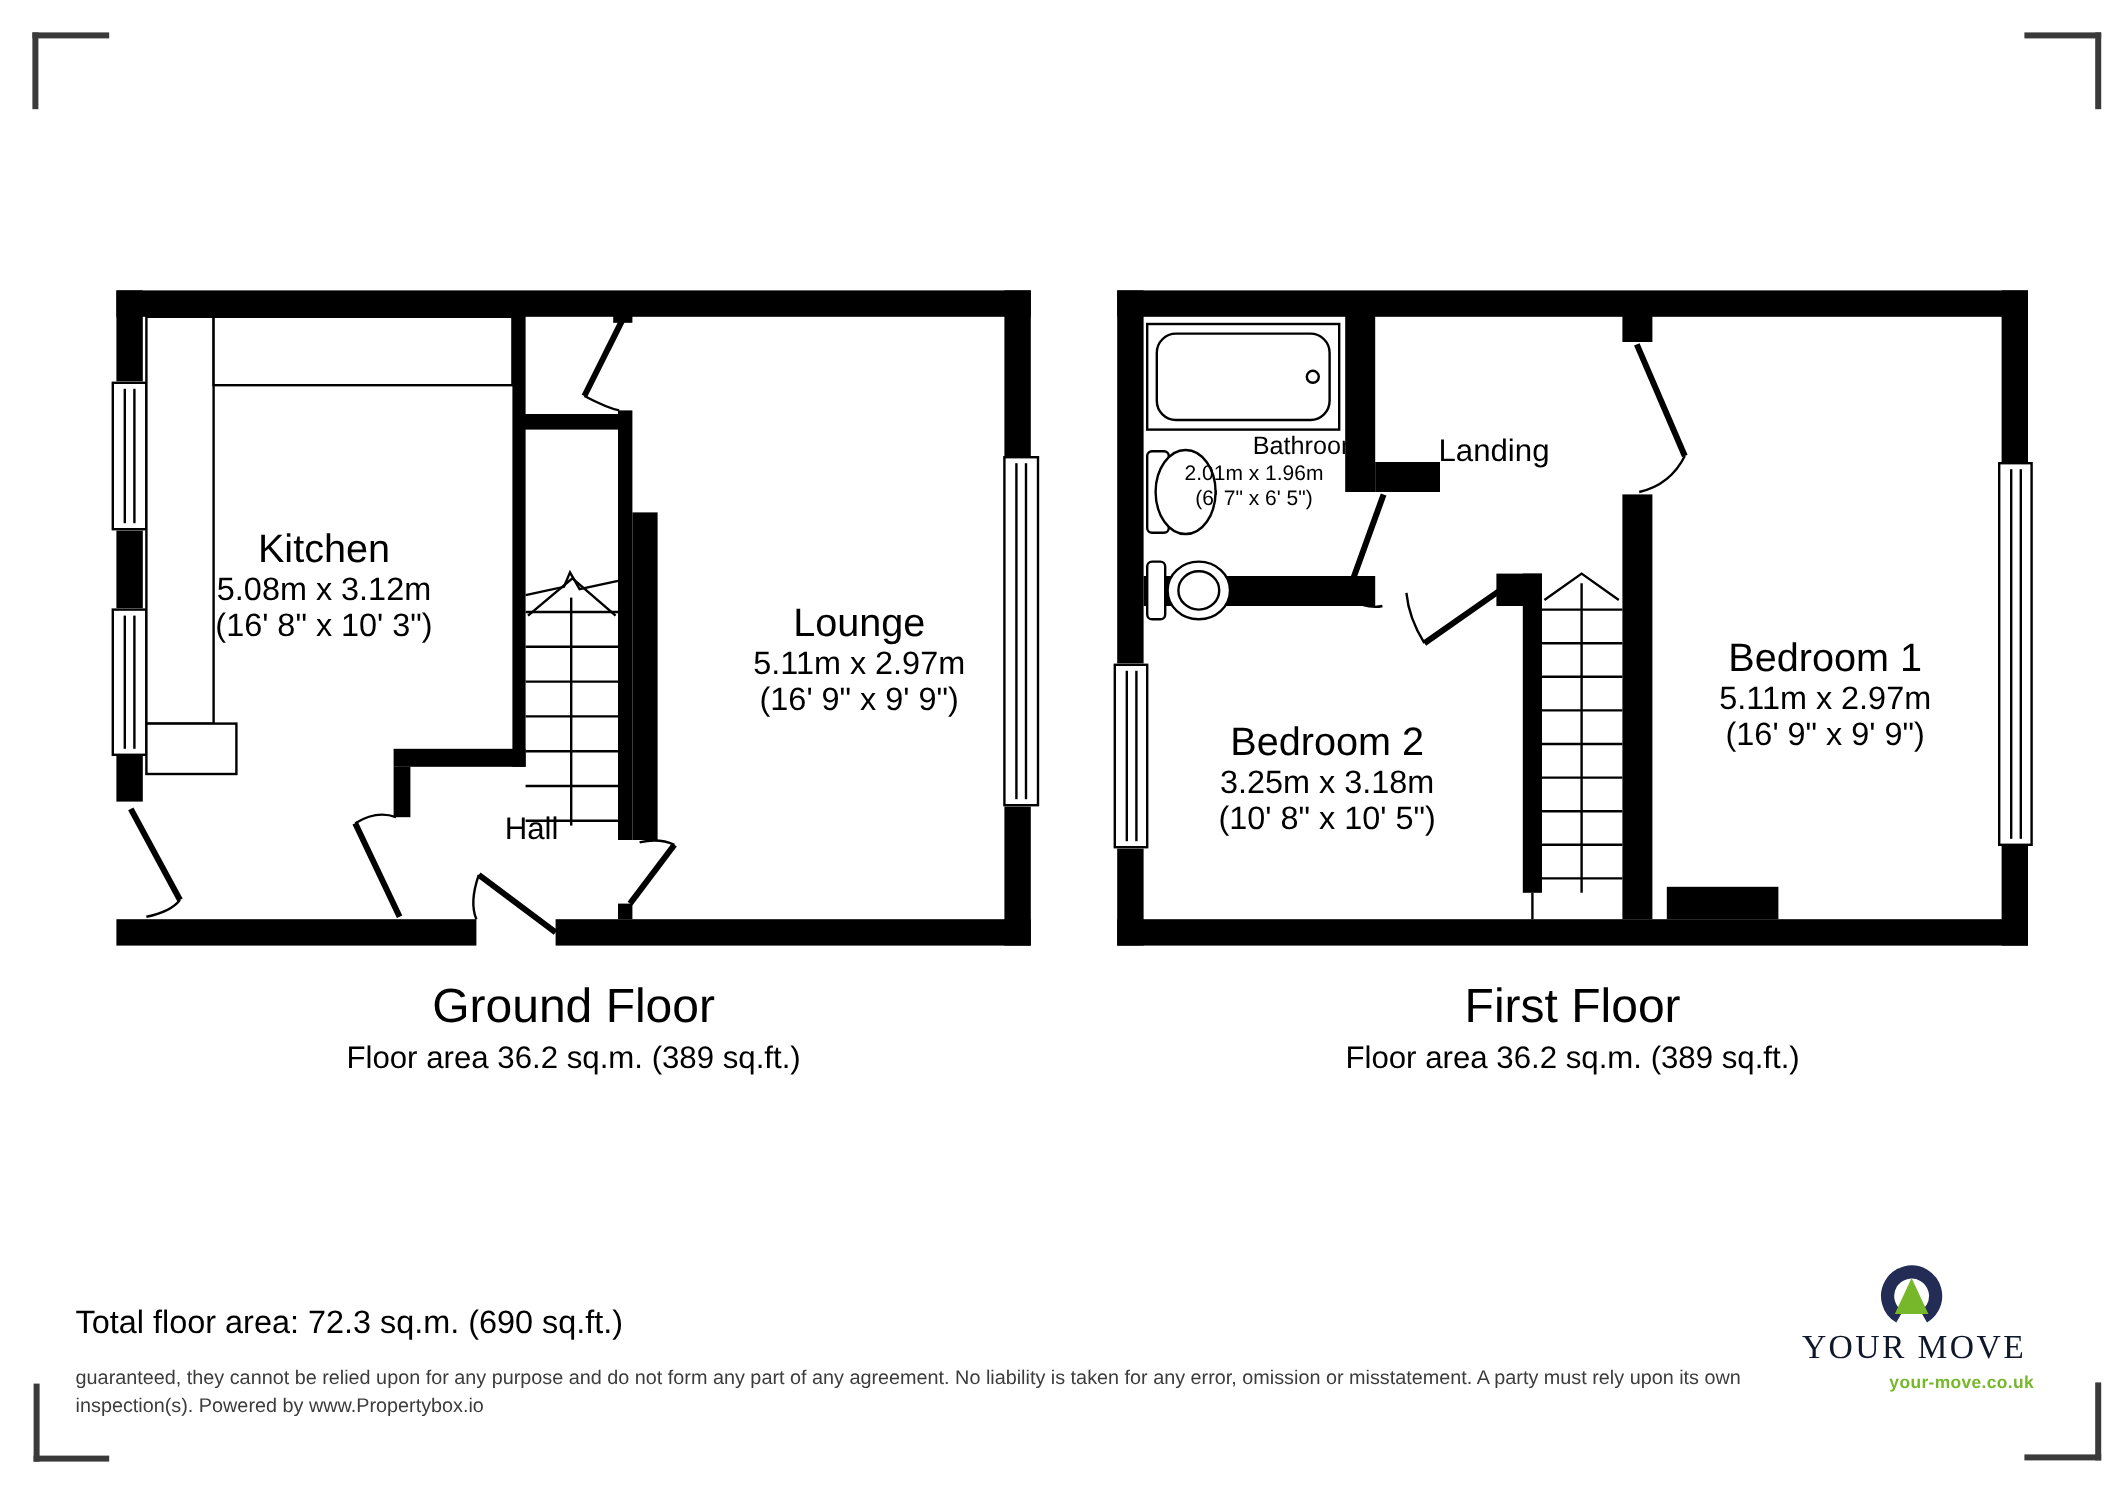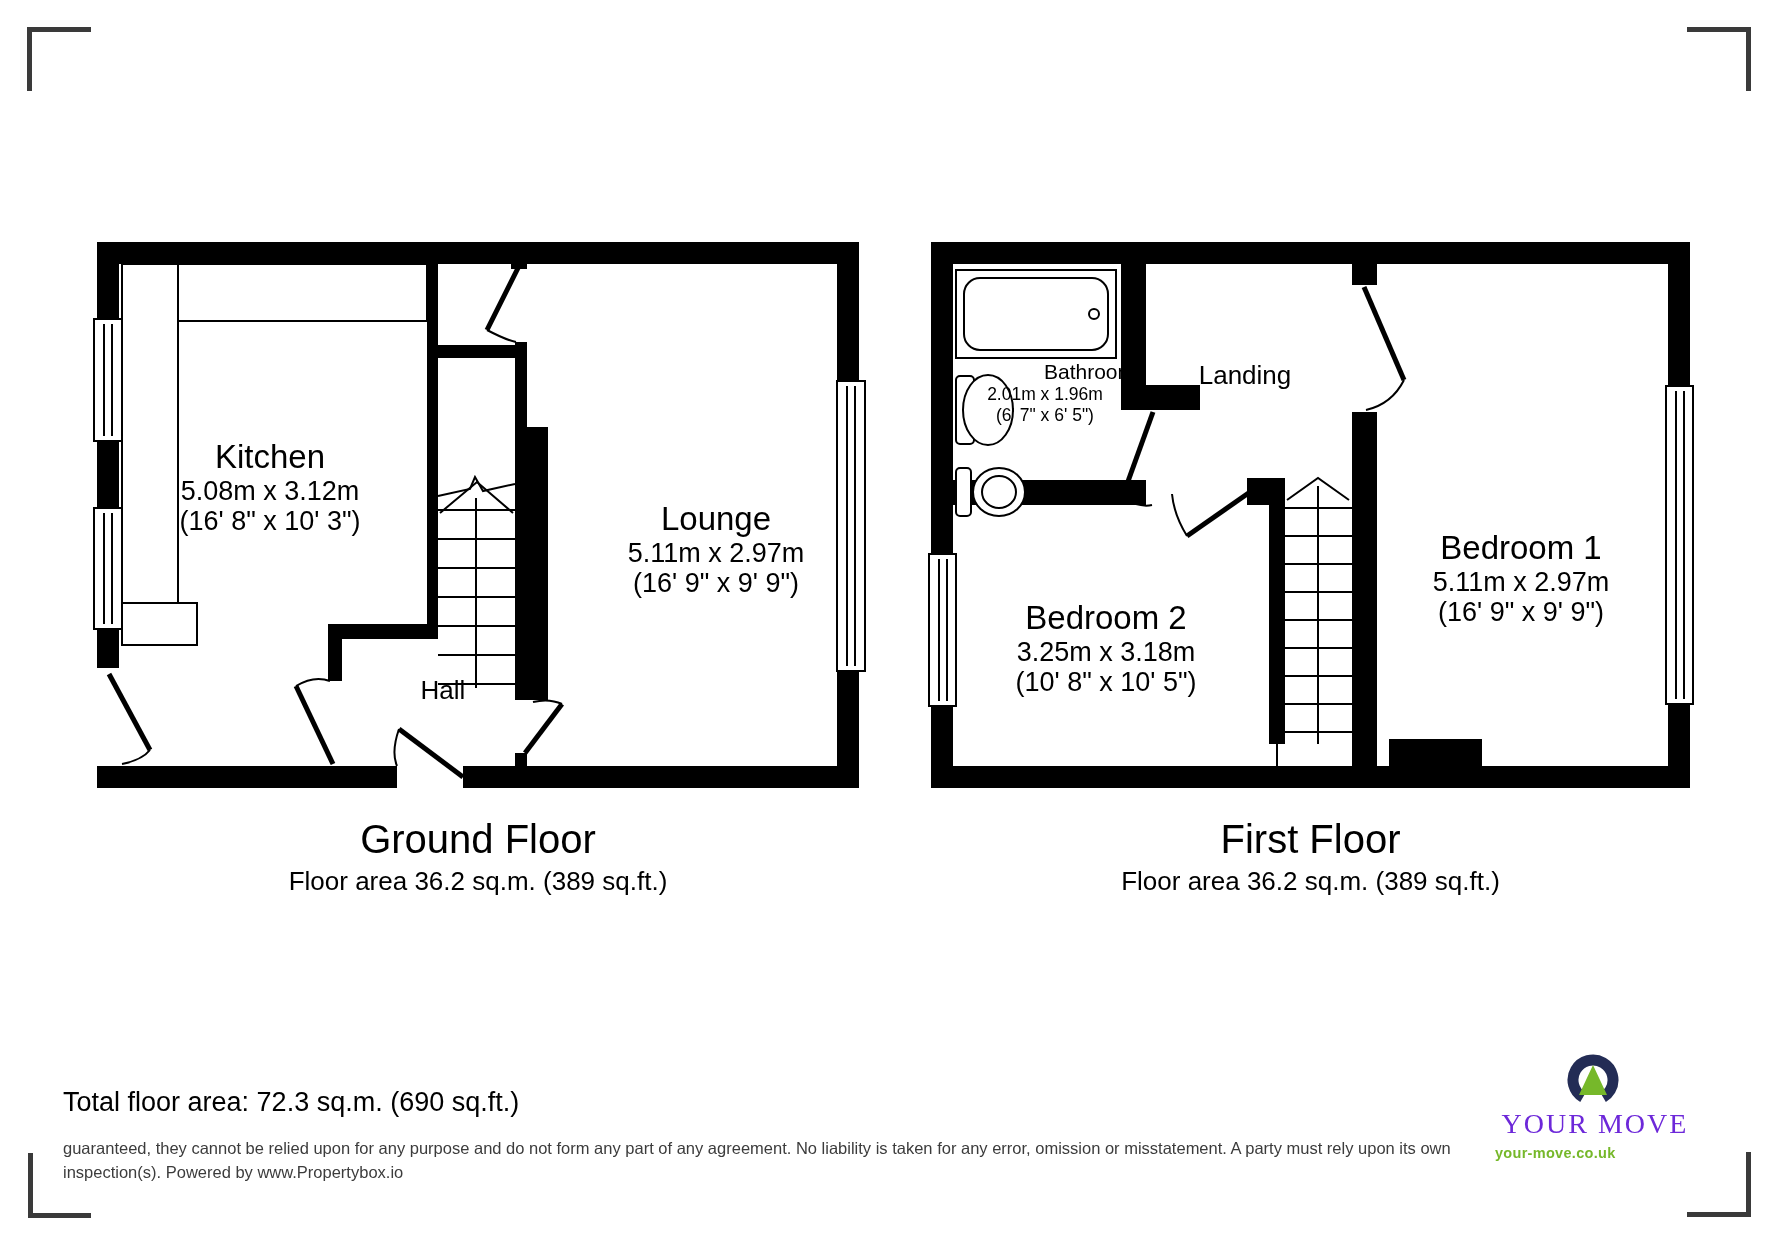--- a/index.html
+++ b/index.html
@@ -16,21 +16,21 @@
   .room-label.small .room-name{font-size:21px;line-height:25px;text-align:right;}
   .room-label.small .room-dim{font-size:17.5px;line-height:21px;}
   .room-label.tiny .room-name{font-size:26px;line-height:28px;}
   .floor-title{position:absolute;text-align:center;font-size:40px;line-height:42px;}
   .floor-area{position:absolute;text-align:center;font-size:26px;line-height:30px;}
   .total-area{position:absolute;font-size:27px;line-height:32px;}
   .disclaimer{position:absolute;font-size:16.5px;line-height:24.2px;color:#3c3c3c;}
   .bracket{position:absolute;}
   .logo-brand{position:absolute;text-align:center;font-family:"Liberation Serif", serif;
               font-size:28px;letter-spacing:2px;}
-  .logo-url{position:absolute;text-align:left;font-weight:bold;font-size:14.5px;letter-spacing:.3px;}
+  .logo-url{position:absolute;text-align:right;font-weight:bold;font-size:14.5px;letter-spacing:.3px;}
   svg{display:block;}
 </style>
 </head>
 <body>
 
 <div id="canvas">
 
   <div>
 
     <div class="wall" style="left:97px;top:242px;width:762px;height:22px"></div>
@@ -203,21 +203,21 @@
   <div class="disclaimer" style="left:63px;top:1136px;width:1400px">
     <div>guaranteed, they cannot be relied upon for any purpose and do not form any part of any agreement. No liability is taken for any error, omission or misstatement. A party must rely upon its own</div>
     <div>inspection(s). Powered by www.Propertybox.io</div>
   </div>
 
   <div>
     <svg class="abs" style="left:1566px;top:1053px" width="54" height="54" viewBox="0 0 54 54">
       <circle cx="27" cy="27" r="20" fill="none" stroke="#232c55" stroke-width="11" stroke-dasharray="104 22" transform="rotate(120 27 27)"></circle>
       <polygon points="27,12 13,42 41,42" fill="#76b82a"></polygon>
     </svg>
-    <div class="logo-brand" style="left:1495px;top:1108px;width:200px;color:#6d28d9">YOUR MOVE</div>
+    <div class="logo-brand" style="left:1495px;top:1108px;width:200px;color:#0f172a">YOUR MOVE</div>
     <div class="logo-url" style="left:1495px;top:1145px;width:200px;color:#76b82a">your-move.co.uk</div>
   </div>
 
   <div class="bracket" style="left:27px;top:27px;width:59px;height:59px;border-left:5px solid #3a3a3a;border-top:5px solid #3a3a3a"></div>
   <div class="bracket" style="left:1687px;top:27px;width:59px;height:59px;border-right:5px solid #3a3a3a;border-top:5px solid #3a3a3a"></div>
   <div class="bracket" style="left:28px;top:1153px;width:58px;height:60px;border-left:5px solid #3a3a3a;border-bottom:5px solid #3a3a3a"></div>
   <div class="bracket" style="left:1687px;top:1152px;width:59px;height:60px;border-right:5px solid #3a3a3a;border-bottom:5px solid #3a3a3a"></div>
 
 </div>
 

